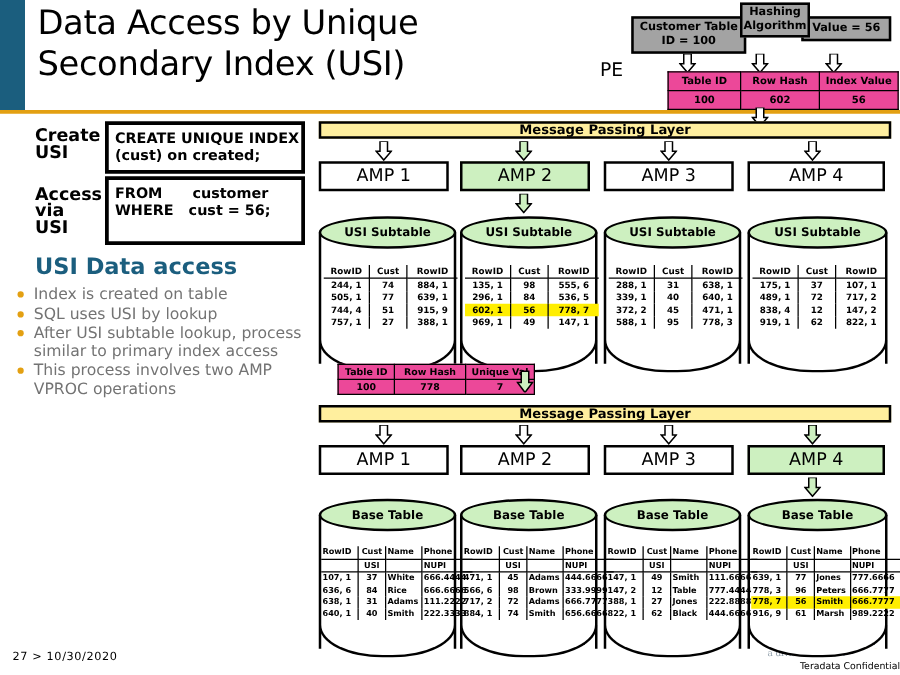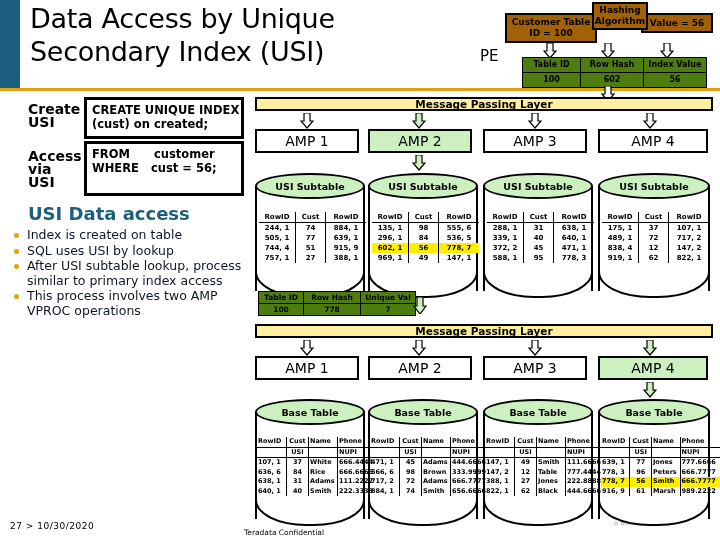--- a/index.html
+++ b/index.html
@@ -18,43 +18,43 @@
   }
 
   
   .sql-label{position:absolute;font-weight:bold;font-size:14px;line-height:13px;color:#000;text-align:left;}
   .sql-box{position:absolute;border:3px solid #000;background:#fff;box-sizing:border-box;
            font-weight:bold;font-size:11.5px;line-height:14px;color:#000;padding:3px 0 0 5px;}
   .sql-box .ln{white-space:pre;}
 
   #usi-heading{position:absolute;left:28px;top:203px;font-size:18px;font-weight:bold;color:#1b5e7e;}
   #bullets{position:absolute;left:10px;top:228px;width:233px;}
-  .bullet{position:relative;padding-left:17px;font-size:12.5px;line-height:14.5px;color:#0f172a;margin-bottom:1px;}
+  .bullet{position:relative;padding-left:17px;font-size:12.5px;line-height:14.5px;color:#737373;margin-bottom:1px;}
   .bullet::before{content:"";position:absolute;left:4px;top:5px;width:5px;height:5px;border-radius:50%;background:#e3a012;}
 
   #footer{position:absolute;left:10px;top:521px;font-size:9px;color:#000;letter-spacing:.5px;}
 
   
-  .grnbox{position:absolute;background:#a16207;border:2px solid #000;box-sizing:border-box;
+  .grnbox{position:absolute;background:#a3a3a3;border:2px solid #000;box-sizing:border-box;
           font-size:9px;font-weight:bold;color:#000;text-align:right;line-height:11px;
           display:flex;align-items:center;justify-content:center;}
   .ampbox{position:absolute;border:2px solid #000;box-sizing:border-box;background:#fff;
           display:flex;align-items:center;justify-content:center;font-size:14px;color:#000;}
   .ampbox.hl{background:#cdf0c0;}
   .mpl{position:absolute;background:#ffef9e;border:2px solid #000;box-sizing:border-box;
        display:flex;align-items:center;justify-content:center;
        font-size:10.5px;font-weight:bold;color:#000;}
   #pe-label{position:absolute;left:480px;top:47px;font-size:15px;color:#000;}
 
   
   .darrow{position:absolute;width:14px;height:16px;}
   .darrow svg{display:block;}
 
   
-  table.grid{position:absolute;border-collapse:collapse;background:#4d7c0f;}
+  table.grid{position:absolute;border-collapse:collapse;background:#ec4899;margin-left:12px;}
   table.grid td,table.grid th{
     border:1px solid #000;font-size:7.5px;font-weight:bold;color:#000;
     text-align:center;padding:0;height:11px;line-height:11px;font-family:"DejaVu Sans",sans-serif;
   }
   table.grid th{font-size:7.5px;}
   table.pe td,table.pe th{height:14px;line-height:14px;font-size:8px;}
 
   
   .cyl{position:absolute;}
   .cyl .top{position:absolute;left:0;top:0;width:100%;height:26px;
@@ -81,21 +81,21 @@
   table.base td,table.base th{
     font-size:6.5px;line-height:9.5px;height:9.5px;font-weight:bold;color:#000;
     border-right:1px solid #000;padding:0 1px;white-space:nowrap;text-align:center;
     font-family:"DejaVu Sans",sans-serif;
   }
   table.base td:last-child,table.base th:last-child{border-right:none;}
   table.base thead th{border-bottom:1.5px solid #000;}
   table.base tr.hl td{background:#ffee00;}
   table.base td.l,table.base th.l{text-align:left;}
 
-  #confidential{position:absolute;left:0;top:528px;width:568px;text-align:center;
+  #confidential{position:absolute;left:0;top:528px;width:720px;text-align:right;
                 font-size:7.5px;color:#000;}
   
   #watermark{position:absolute;left:614px;top:498px;width:106px;height:38px;
              font-size:21px;font-weight:bold;color:#e8a33d;opacity:.85;
              font-family:"DejaVu Serif",serif;letter-spacing:-1px;}
   #watermark .sm{display:block;font-size:7px;letter-spacing:0;font-weight:normal;color:#7a8b99;margin-top:-4px;}
 </style>
 </head>
 <body>
 

